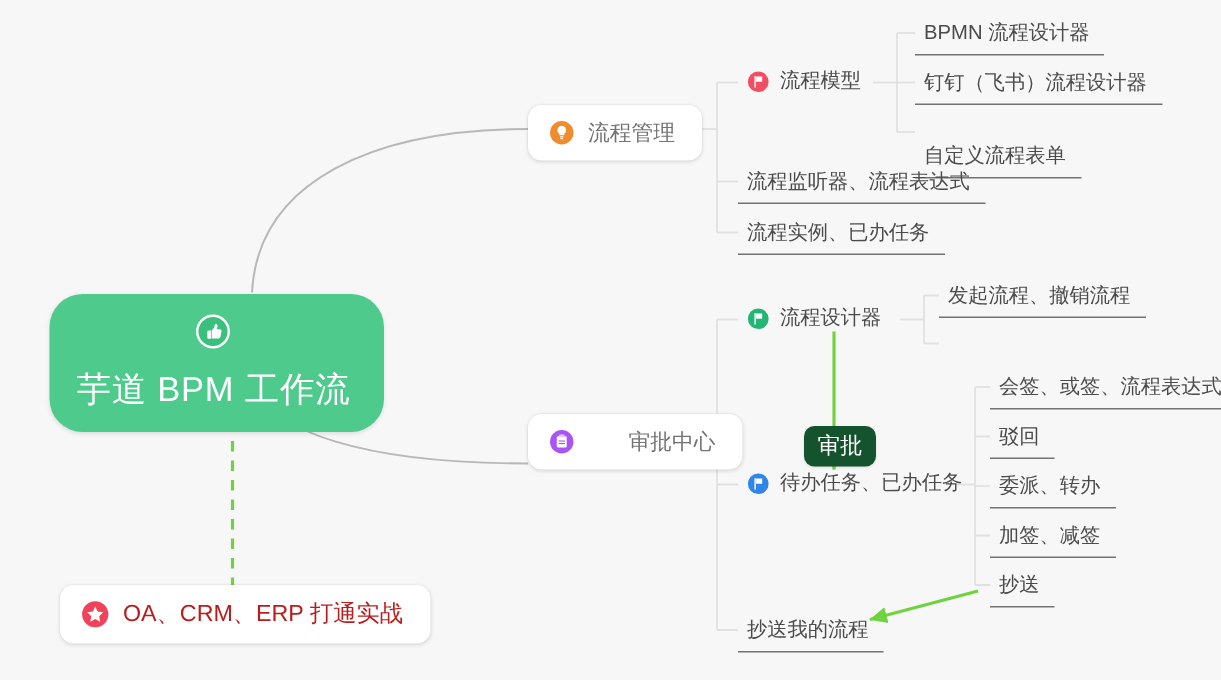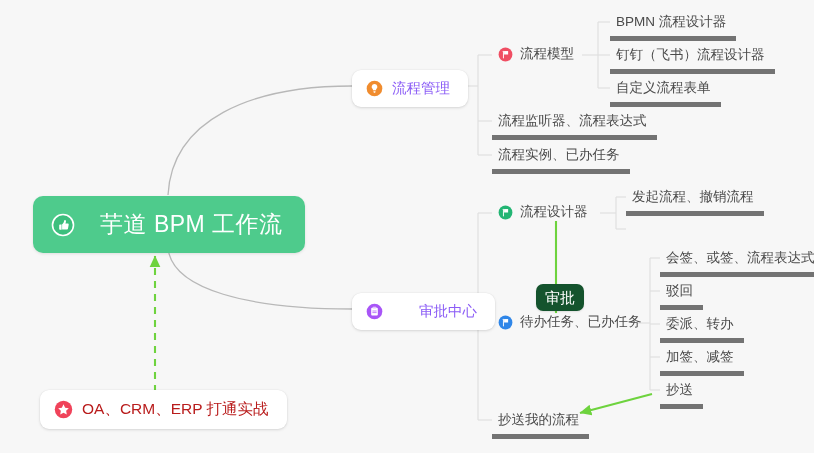--- a/index.html
+++ b/index.html
@@ -39,43 +39,44 @@
   }
   .card {
     background: #ffffff;
     border-radius: 9px;
     box-shadow: 0 1px 3px rgba(0,0,0,0.13), 0 0 0 0.5px rgba(0,0,0,0.03);
     padding: 9px 18px 9px 14px;
     gap: 9px;
   }
   #root-node {
     background: #4ecb8c;
-    border-radius: 10px;
+    border-radius: 22px;
     padding: 13px 22px 13px 18px;
-    gap: 25px;
+    gap: 11px;
     box-shadow: 0 1px 3px rgba(0,0,0,0.10);
+    flex-direction: column;
   }
   #root-node .label {
     color: #ffffff;
     font-size: 23px;
     letter-spacing: 0.5px;
     font-weight: 400;
   }
   .branch .label {
     font-size: 14.5px;
-    color: #8b5cf6;
+    color: #737373;
   }
   .leaf {
     position: absolute;
     display: flex;
     align-items: center;
     gap: 7px;
     white-space: nowrap;
     padding: 3px 10px 5px 6px;
-    border-bottom: 5px solid #737373;
+    border-bottom: 1px solid #737373;
     box-sizing: border-box;
     font-size: 13.5px;
     color: #4b4b4b;
   }
   .leaf .label { line-height: 18px; }
   
   .icon {
     flex: 0 0 auto;
     display: inline-block;
     line-height: 0;
@@ -193,32 +194,32 @@
     </span>
     <span class="label">流程模型</span>
   </div>
 
   <div class="leaf" style="left:610px; top:10px;">
     <span class="label">BPMN 流程设计器</span>
   </div>
   <div class="leaf" style="left:610px; top:43px;">
     <span class="label">钉钉（飞书）流程设计器</span>
   </div>
-  <div class="leaf" style="left:610px; top:76px;justify-content:center;">
+  <div class="leaf" style="left:610px; top:92px;justify-content:center;">
     <span class="label">自定义流程表单</span>
   </div>
 
   <div class="leaf" style="left:492px; top:109px;">
     <span class="label">流程监听器、流程表达式</span>
   </div>
   <div class="leaf" style="left:492px; top:143px;">
     <span class="label">流程实例、已办任务</span>
   </div>
 
-  <div class="node card branch" id="branch-approval-center" style="left:352px; top:293px;gap:36px;">
+  <div class="node card branch" id="branch-approval-center" style="left:352px; top:276px;gap:36px;">
     <span class="icon">
       <svg width="17" height="17" viewBox="0 0 20 20">
         <circle cx="10" cy="10" r="9.2" fill="#a855f7"></circle>
         <rect x="6.1" y="5.6" width="7.8" height="9.0" rx="1.1" fill="#ffffff"></rect>
         <rect x="7.9" y="4.3" width="4.2" height="2.2" rx="0.7" fill="#ffffff"></rect>
         <rect x="7.9" y="4.3" width="4.2" height="2.2" rx="0.7" fill="#a855f7" opacity="0.35"></rect>
         <rect x="7.5" y="9.0" width="5.0" height="0.85" fill="#a855f7"></rect>
         <rect x="7.5" y="11.0" width="5.0" height="0.85" fill="#a855f7"></rect>
       </svg>
     </span>

